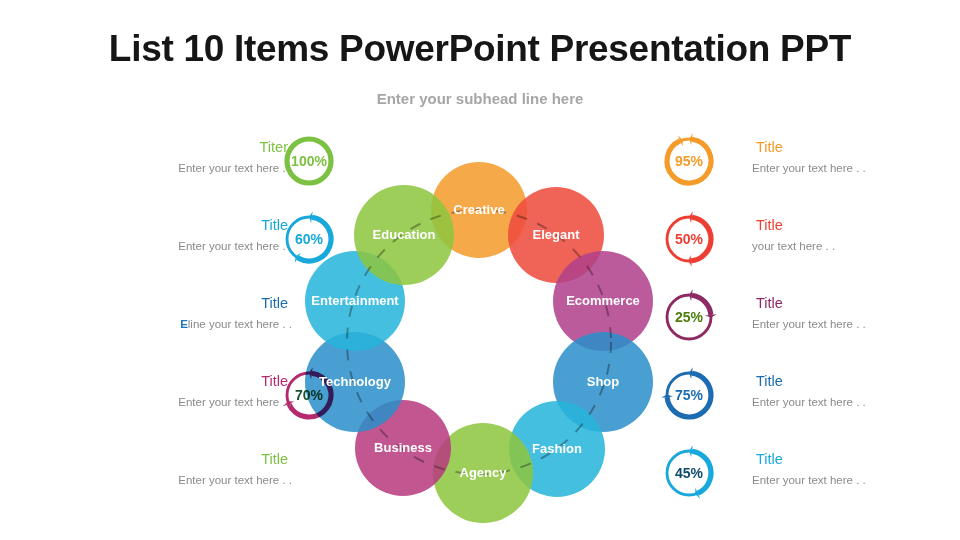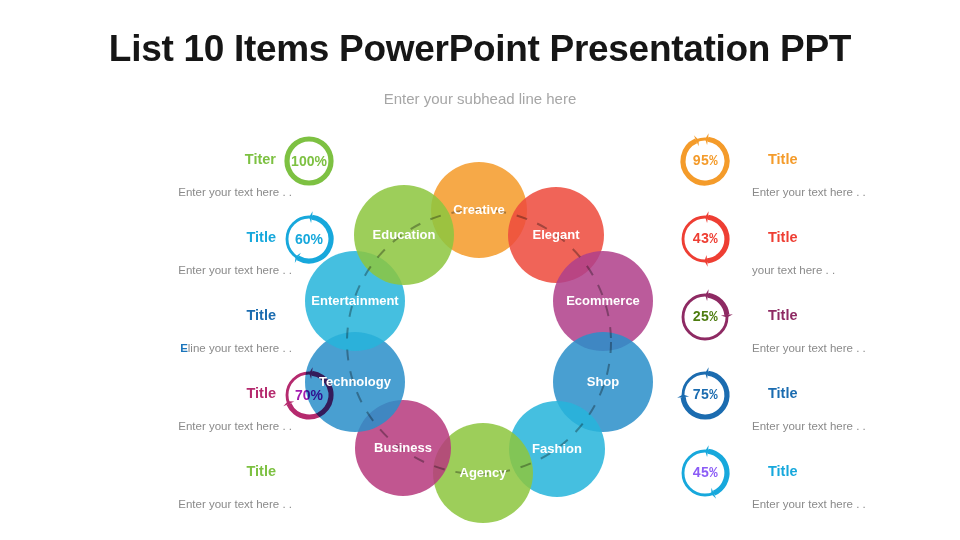--- a/index.html
+++ b/index.html
@@ -16,37 +16,37 @@
   .title{
     position:absolute;left:0;top:28px;width:960px;
     text-align:center;
     font-size:37px;font-weight:bold;color:#161616;
     letter-spacing:-0.3px;
     white-space:nowrap;
   }
   .subtitle{
     position:absolute;left:0;top:90px;width:960px;
     text-align:center;
-    font-size:15px;color:#a6a6a6;font-weight:normal;
+    font-size:15px;color:#a6a6a6;font-weight:bold;
   }
 
   
   .side{position:absolute;top:132px;width:300px;height:390px;}
   .side.left{left:60px;}
   .side.right{left:660px;}
 
   .row{position:absolute;height:70px;width:300px;}
   .row .ring{position:absolute;top:0;width:58px;height:58px;}
   .row .txt{position:absolute;top:2px;width:232px;}
-  .row .t-title{font-size:14.5px;font-weight:bold;line-height:18px;margin:16px;}
+  .row .t-title{font-size:14.5px;font-weight:normal;line-height:18px;margin:4px;}
   .row .t-sub{font-size:11.5px;color:#8a8a8a;line-height:16px;margin:2px 0 0 0;white-space:nowrap;}
 
   .side.left .ring{right:22px;}
   .side.left .txt{left:0;text-align:right;}
-  .side.right .ring{left:16px;font-family:Liberation Mono, monospace;}
+  .side.right .ring{left:0;}
   .side.right .txt{left:92px;text-align:left;}
 
   .ring svg{display:block;width:58px;height:58px;overflow:visible;}
   .ring .pct{
     position:absolute;left:0;top:0;width:58px;height:58px;
     display:flex;align-items:center;justify-content:center;
     font-size:14px;font-weight:bold;
     pointer-events:none;
   }
 
@@ -106,21 +106,21 @@
         </div>
       </div>
       <div class="row" style="top: 234px;">
         <div class="ring" style="position: absolute;">
           <svg viewBox="0 0 58 58" width="58" height="58">
             <circle cx="29" cy="29" r="22" fill="none" stroke="#B52A6E" stroke-width="2.8600000000000003" opacity="1"></circle>
             <path d="M 32.061808221121446 7.214102487685455 A 22 22 0 1 1 8.901999931862782 37.948206147667605" fill="none" stroke="#B52A6E" stroke-width="5.2" stroke-linecap="butt"></path>
             <polygon points="32.65212285831705,1.2593727787607847 31.09102959936523,13.117053320791559 29.191983780964225,7.000837692588231" fill="#B52A6E"></polygon>
             <polygon points="3.340659118704231,40.1569989485284 14.308697608350315,35.38796008418245 7.905965832899753,35.2483375834863" fill="#B52A6E"></polygon>
           </svg>
-          <div class="pct" style="color: #a21caf;">70%</div>
+          <div class="pct" style="color: #14532d;">70%</div>
         </div>
         <div class="txt">
           <p class="t-title" style="color: rgb(181, 42, 110);">Title</p>
           <p class="t-sub">Enter your text here . .</p>
         </div>
       </div>
       <div class="row" style="top: 312px;">
         <div class="txt">
           <p class="t-title" style="color: rgb(125, 193, 66);">Title</p>
           <p class="t-sub">Enter your text here . .</p>
@@ -175,21 +175,21 @@
         </div>
       </div>
       <div class="row" style="top: 78px;">
         <div class="ring" style="position: absolute;">
           <svg viewBox="0 0 58 58" width="58" height="58">
             <circle cx="29" cy="29" r="22" fill="none" stroke="#EE3E33" stroke-width="2.8600000000000003" opacity="1"></circle>
             <path d="M 32.061808221121446 7.214102487685455 A 22 22 0 0 1 31.299626191888375 50.87948169810201" fill="none" stroke="#EE3E33" stroke-width="5.2" stroke-linecap="butt"></path>
             <polygon points="32.65212285831705,1.2593727787607847 31.09102959936523,13.117053320791559 29.191983780964225,7.000837692588231" fill="#EE3E33"></polygon>
             <polygon points="31.681764155515868,56.851185630313665 30.53544895537399,44.9462470978422 28.424107137226795,50.99246114946226" fill="#EE3E33"></polygon>
           </svg>
-          <div class="pct" style="color: rgb(238, 62, 51);">43%</div>
+          <div class="pct" style="color: rgb(238, 62, 51);">50%</div>
         </div>
         <div class="txt">
           <p class="t-title" style="color: rgb(238, 62, 51);">Title</p>
           <p class="t-sub"> your text here . .</p>
         </div>
       </div>
       <div class="row" style="top: 156px;">
         <div class="ring" style="position: absolute;">
           <svg viewBox="0 0 58 58" width="58" height="58">
             <circle cx="29" cy="29" r="22" fill="none" stroke="#8E2A63" stroke-width="2.8600000000000003" opacity="1"></circle>
@@ -220,21 +220,21 @@
         </div>
       </div>
       <div class="row" style="top: 312px;">
         <div class="ring" style="position: absolute;">
           <svg viewBox="0 0 58 58" width="58" height="58">
             <circle cx="29" cy="29" r="22" fill="none" stroke="#17A8DC" stroke-width="2.8600000000000003" opacity="1"></circle>
             <path d="M 32.061808221121446 7.214102487685455 A 22 22 0 0 1 37.948206147667605 49.09800006813722" fill="none" stroke="#17A8DC" stroke-width="5.2" stroke-linecap="butt"></path>
             <polygon points="32.65212285831705,1.2593727787607847 31.09102959936523,13.117053320791559 29.191983780964225,7.000837692588231" fill="#17A8DC"></polygon>
             <polygon points="40.15699894852839,54.659340881295776 35.387960084182446,43.691302391649685 35.2483375834863,50.09403416710025" fill="#17A8DC"></polygon>
           </svg>
-          <div class="pct" style="color: #8b5cf6;">45%</div>
+          <div class="pct" style="color: #0c4a6e;">45%</div>
         </div>
         <div class="txt">
           <p class="t-title" style="color: rgb(23, 168, 220);">Title</p>
           <p class="t-sub">Enter your text here . .</p>
         </div>
       </div>
     </div>
 
 </div>
 

